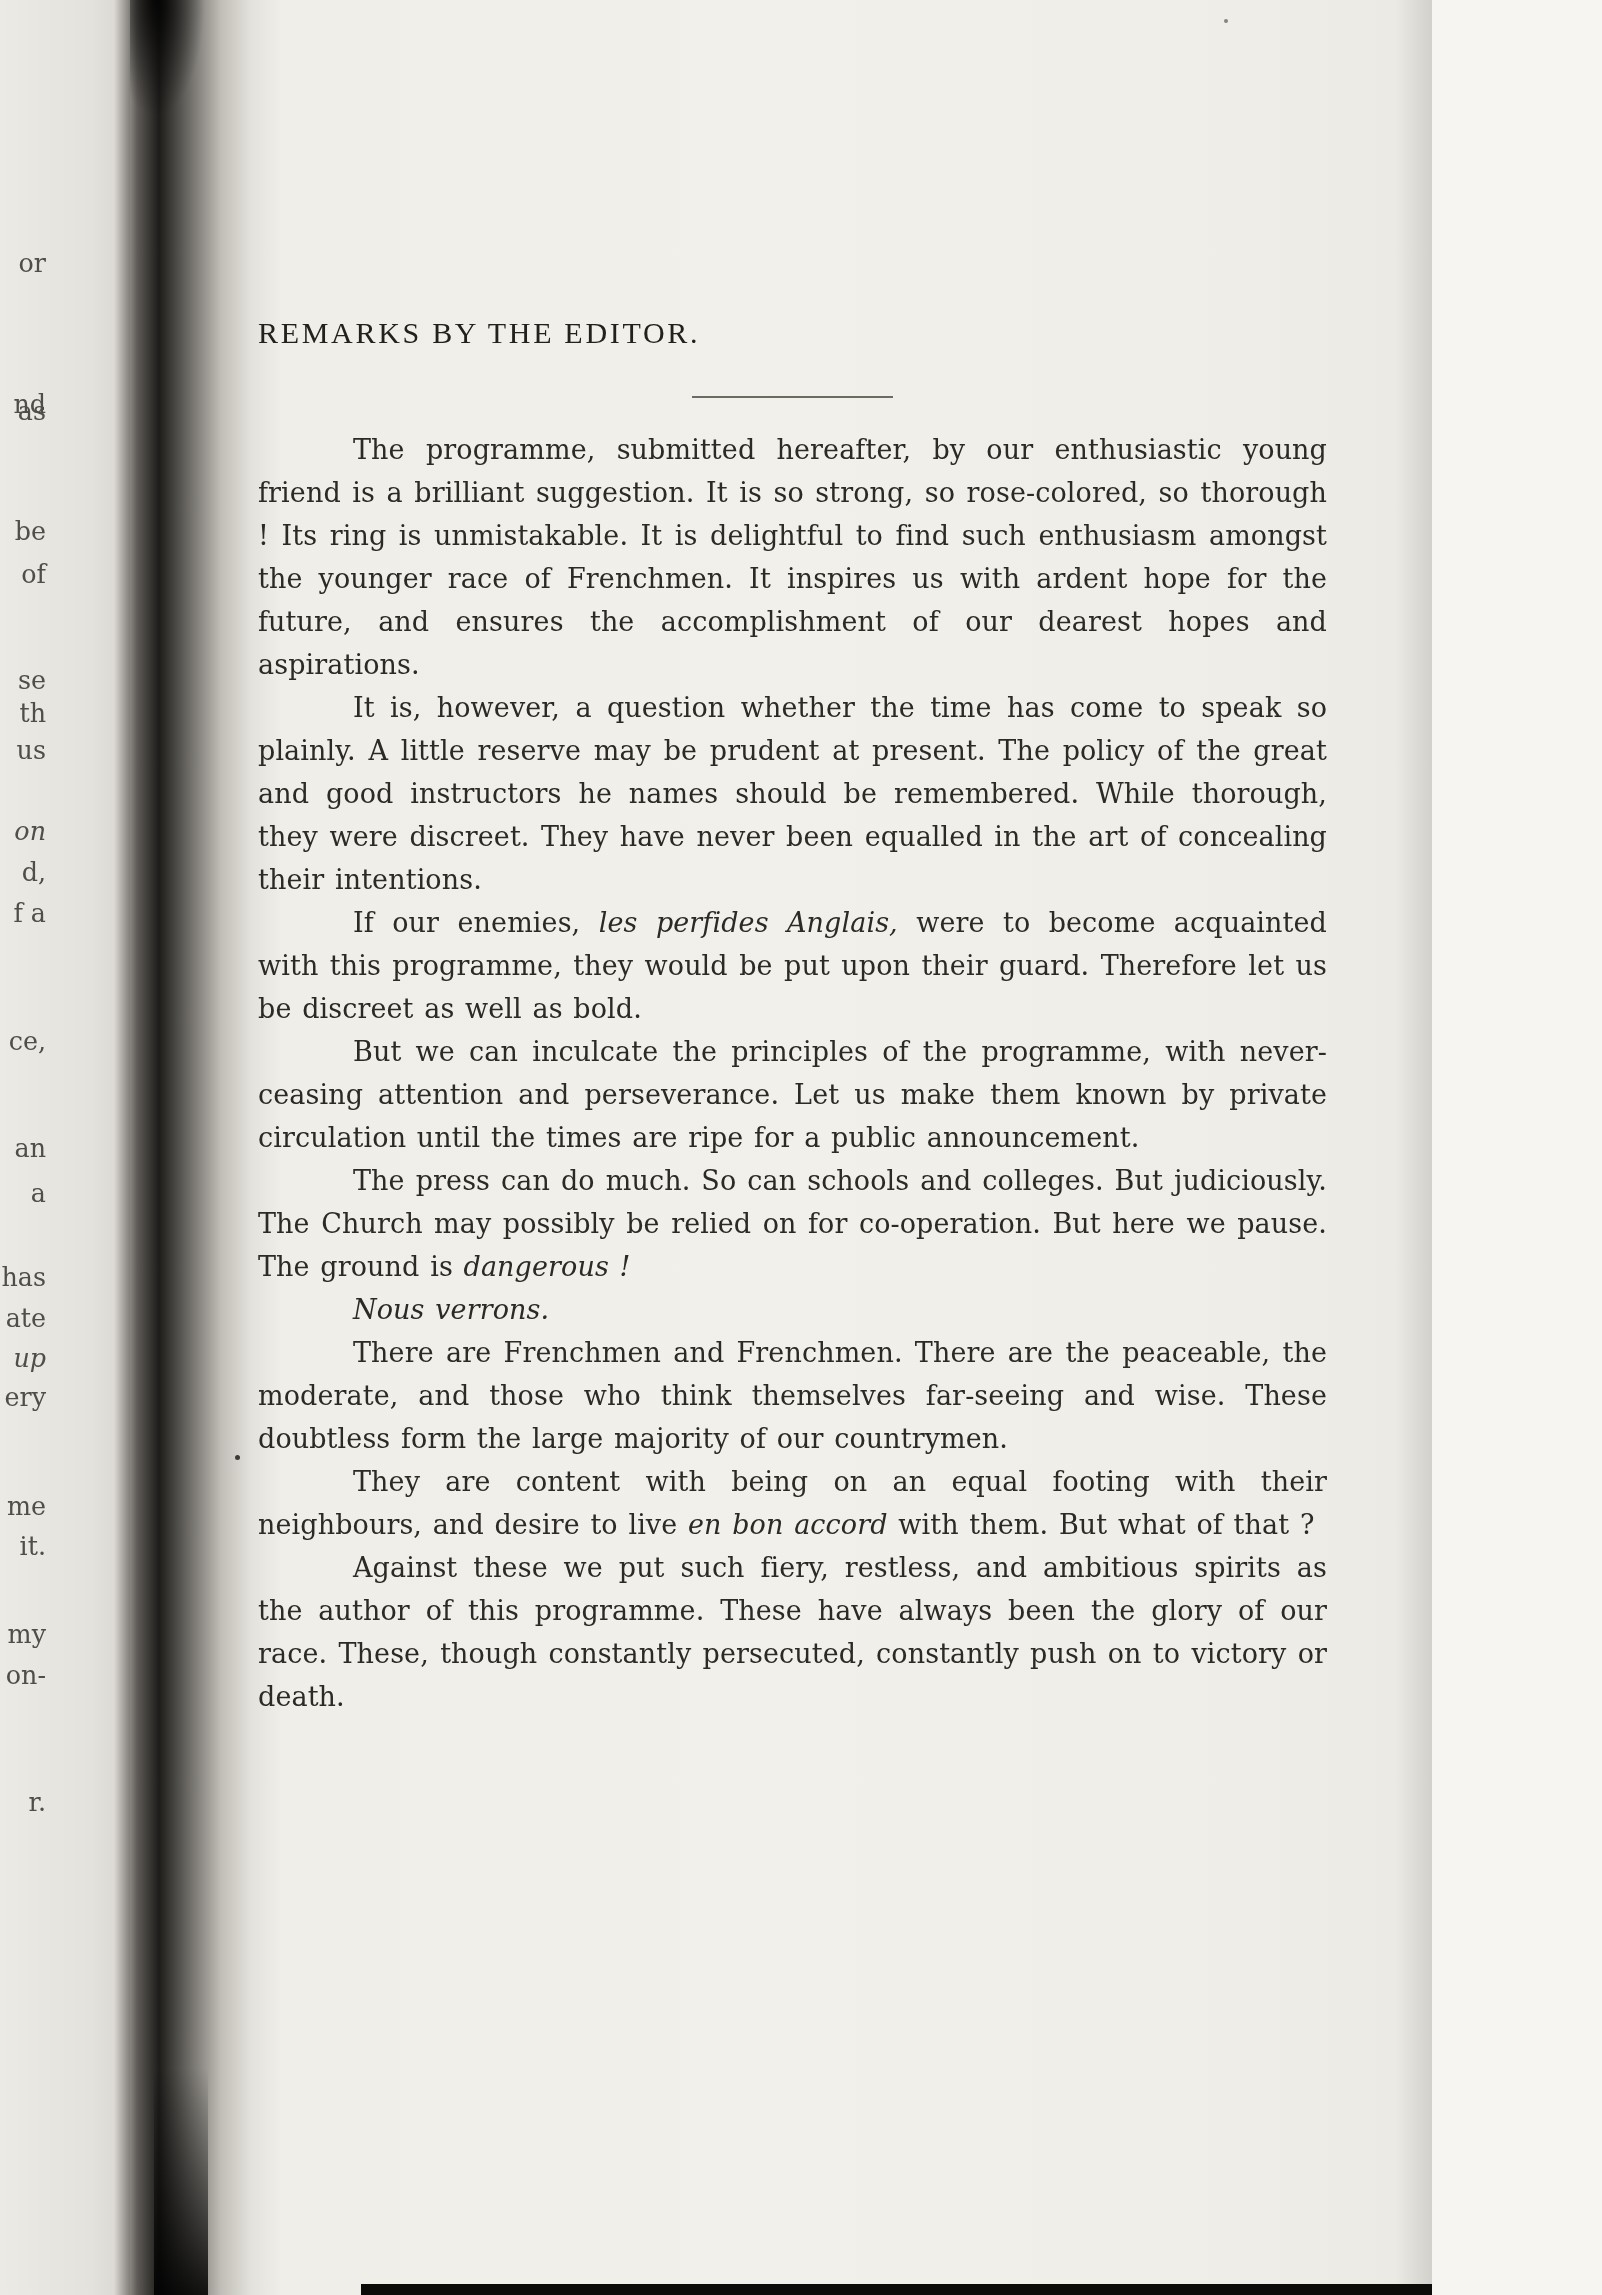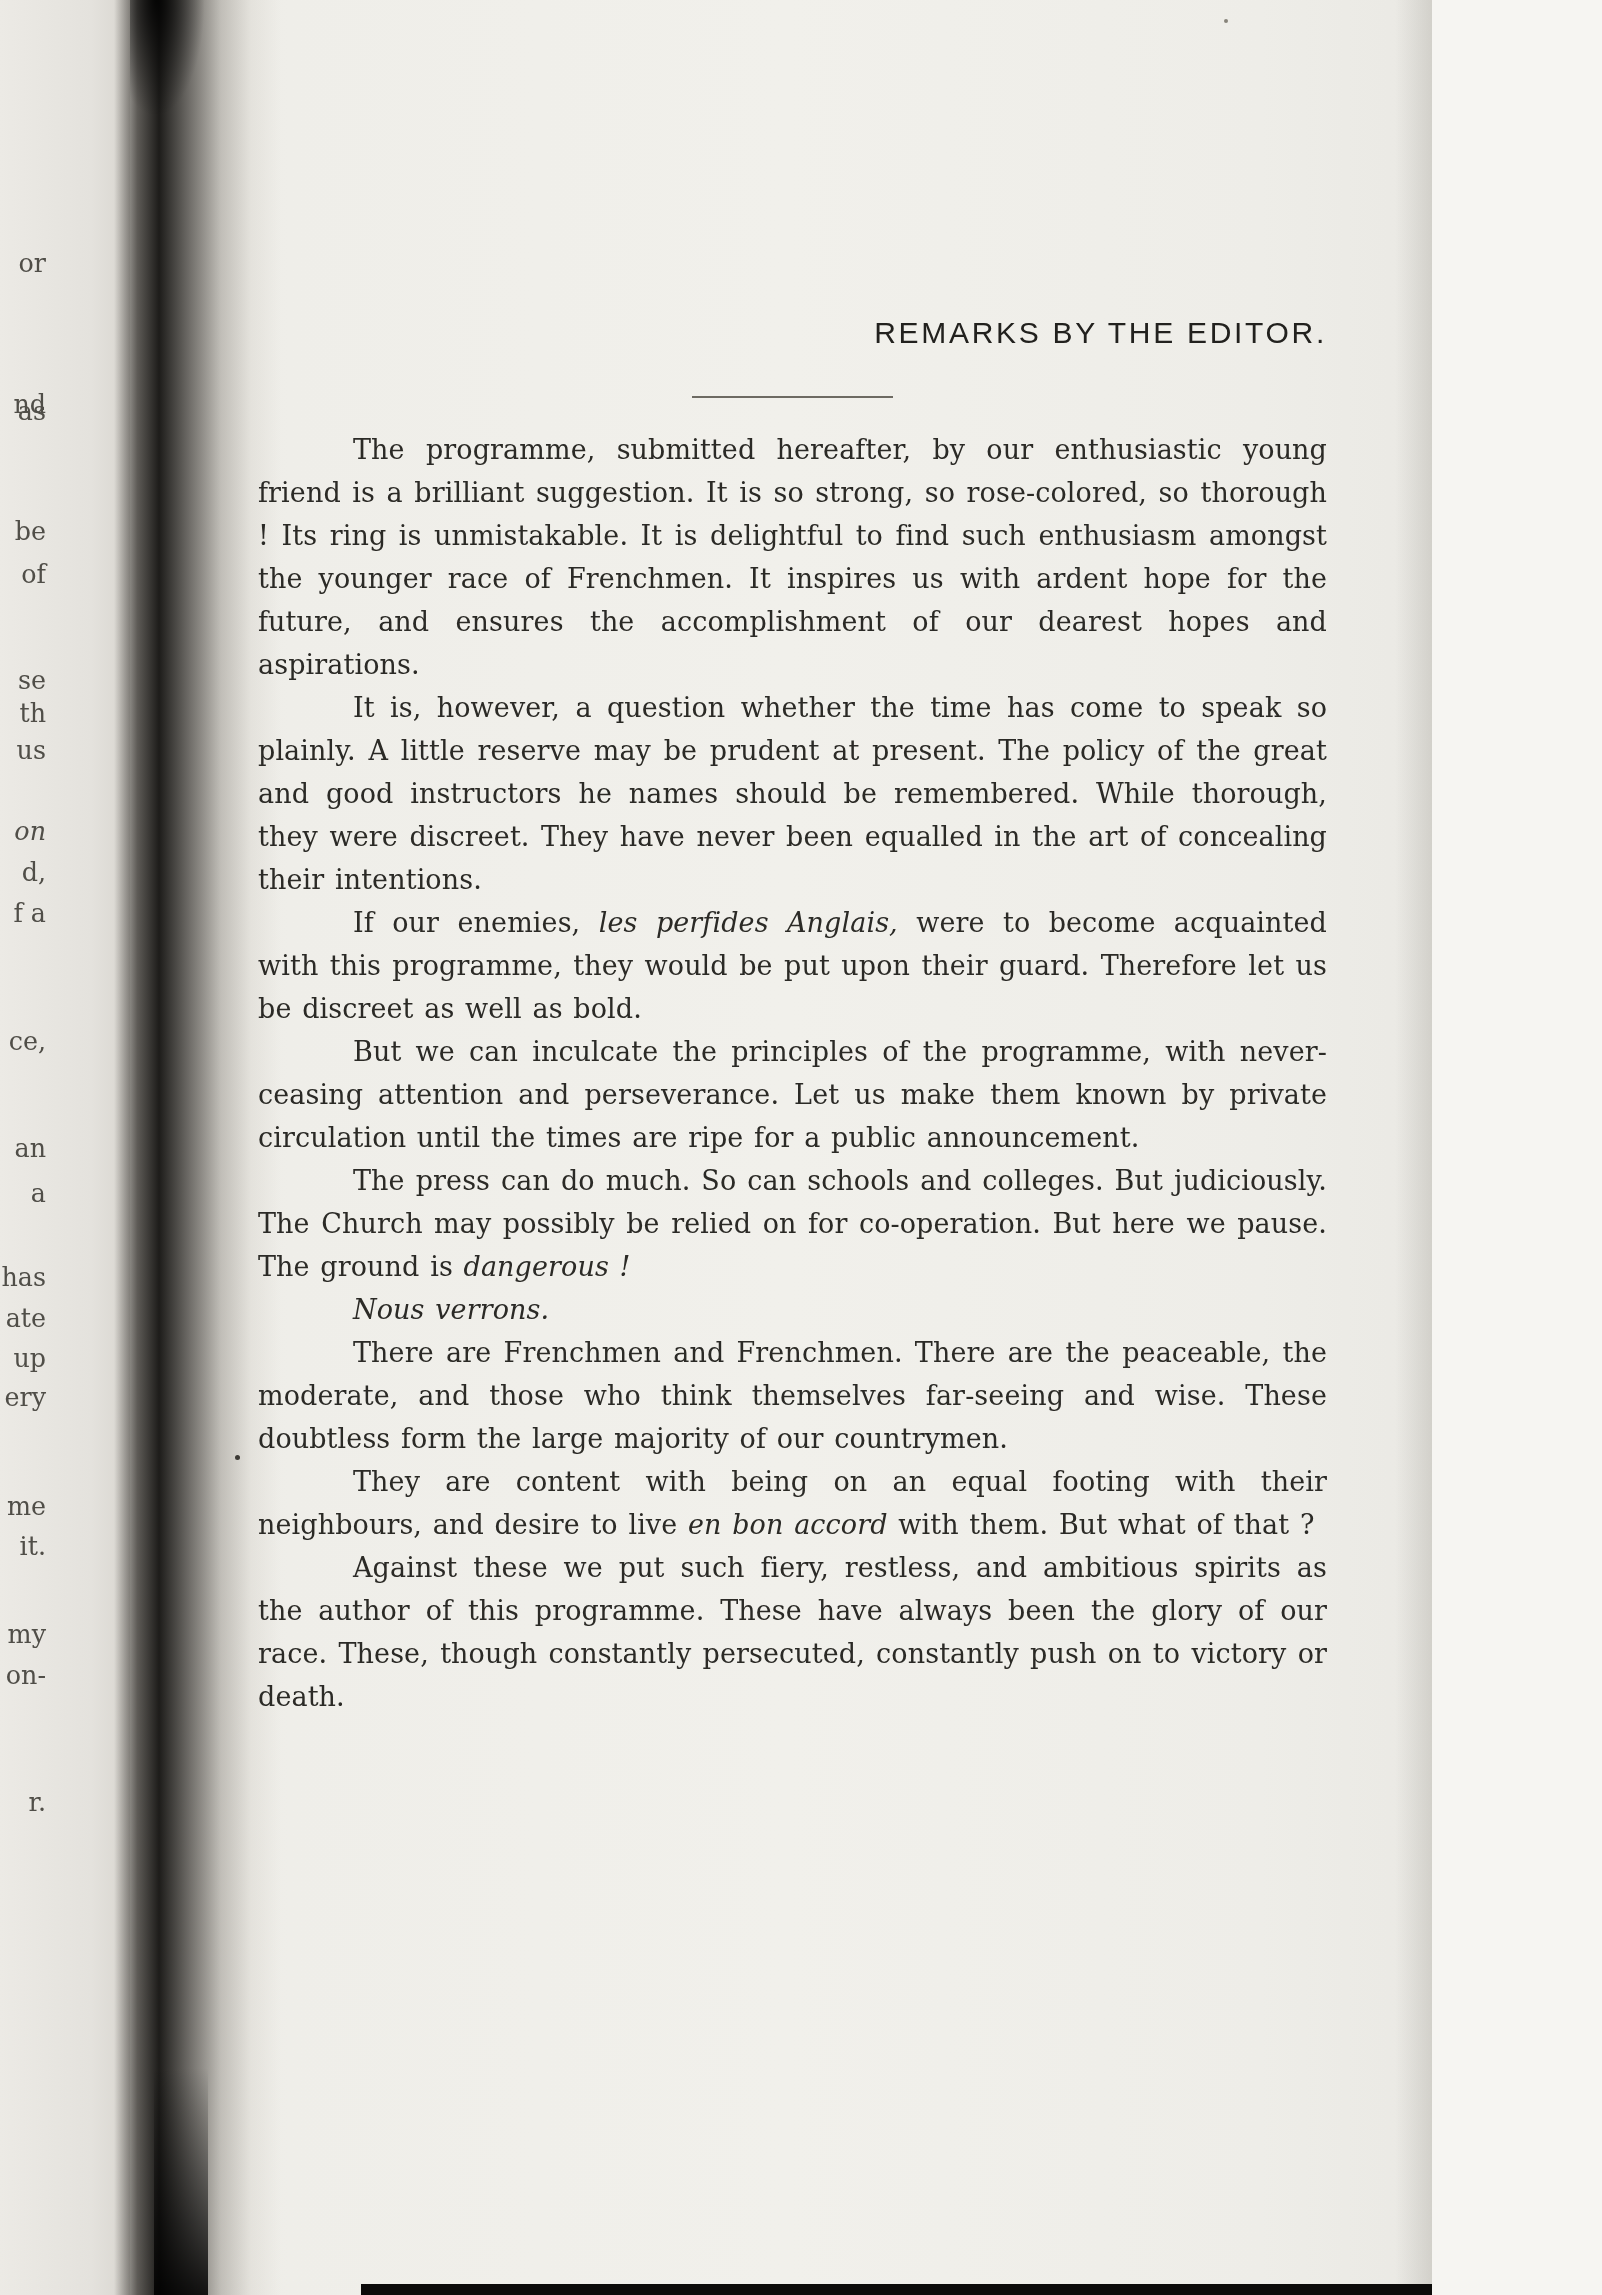--- a/index.html
+++ b/index.html
@@ -50,22 +50,22 @@
     position: absolute; left: 154px; bottom: 0; width: 54px; height: 227px; z-index: 2;
     background: linear-gradient(0deg, rgba(0,0,0,0.88), rgba(0,0,0,0));
   }
   .right-edge {
     position: absolute; right: 0; top: 0; width: 37px; height: 100%; z-index: 2;
     background: linear-gradient(270deg, rgba(115,110,100,0.20), rgba(115,110,100,0));
   }
   .page { position: absolute; inset: 0; z-index: 4; }
   .title {
     position: absolute; left: 258px; top: 316px; width: 1069px;
-    margin: 0; text-align: right;
-    font-family: Liberation Sans, sans-serif;
+    margin: 0; text-align: left;
+    font-family: Liberation Serif, serif;
     font-size: 30px; font-weight: 500; letter-spacing: 2.7px;
     color: #22211e;
   }
   .rule {
     position: absolute; left: 692px; top: 396px; width: 201px; height: 0;
     border-top: 2px solid #6d6a62;
   }
   .body {
     position: absolute; left: 258px; top: 428px; width: 1069px;
     color: #2b2a26;
@@ -114,21 +114,21 @@
       <div class="frag" style="top: 701px;">th</div>
       <div class="frag" style="top: 738px;">us</div>
       <div class="frag" style="top: 819px; font-style: italic;">on</div>
       <div class="frag" style="top: 860px;">d,</div>
       <div class="frag" style="top: 901px;">f a</div>
       <div class="frag" style="top: 1029px;">ce,</div>
       <div class="frag" style="top: 1136px;">an</div>
       <div class="frag" style="top: 1181px;">a</div>
       <div class="frag" style="top: 1265px;">has</div>
       <div class="frag" style="top: 1306px;">ate</div>
-      <div class="frag" style="top: 1346px;">up</div>
+      <div class="frag" style="top: 1346px; font-style: italic;">up</div>
       <div class="frag" style="top: 1385px;">ery</div>
       <div class="frag" style="top: 1494px;">me</div>
       <div class="frag" style="top: 1534px;">it.</div>
       <div class="frag" style="top: 1622px;">my</div>
       <div class="frag" style="top: 1663px;">on-</div>
       <div class="frag" style="top: 1790px;">r.</div>
     </div>
 
   <div class="gutter"></div>
   <div class="gutter-dark-top"></div>

